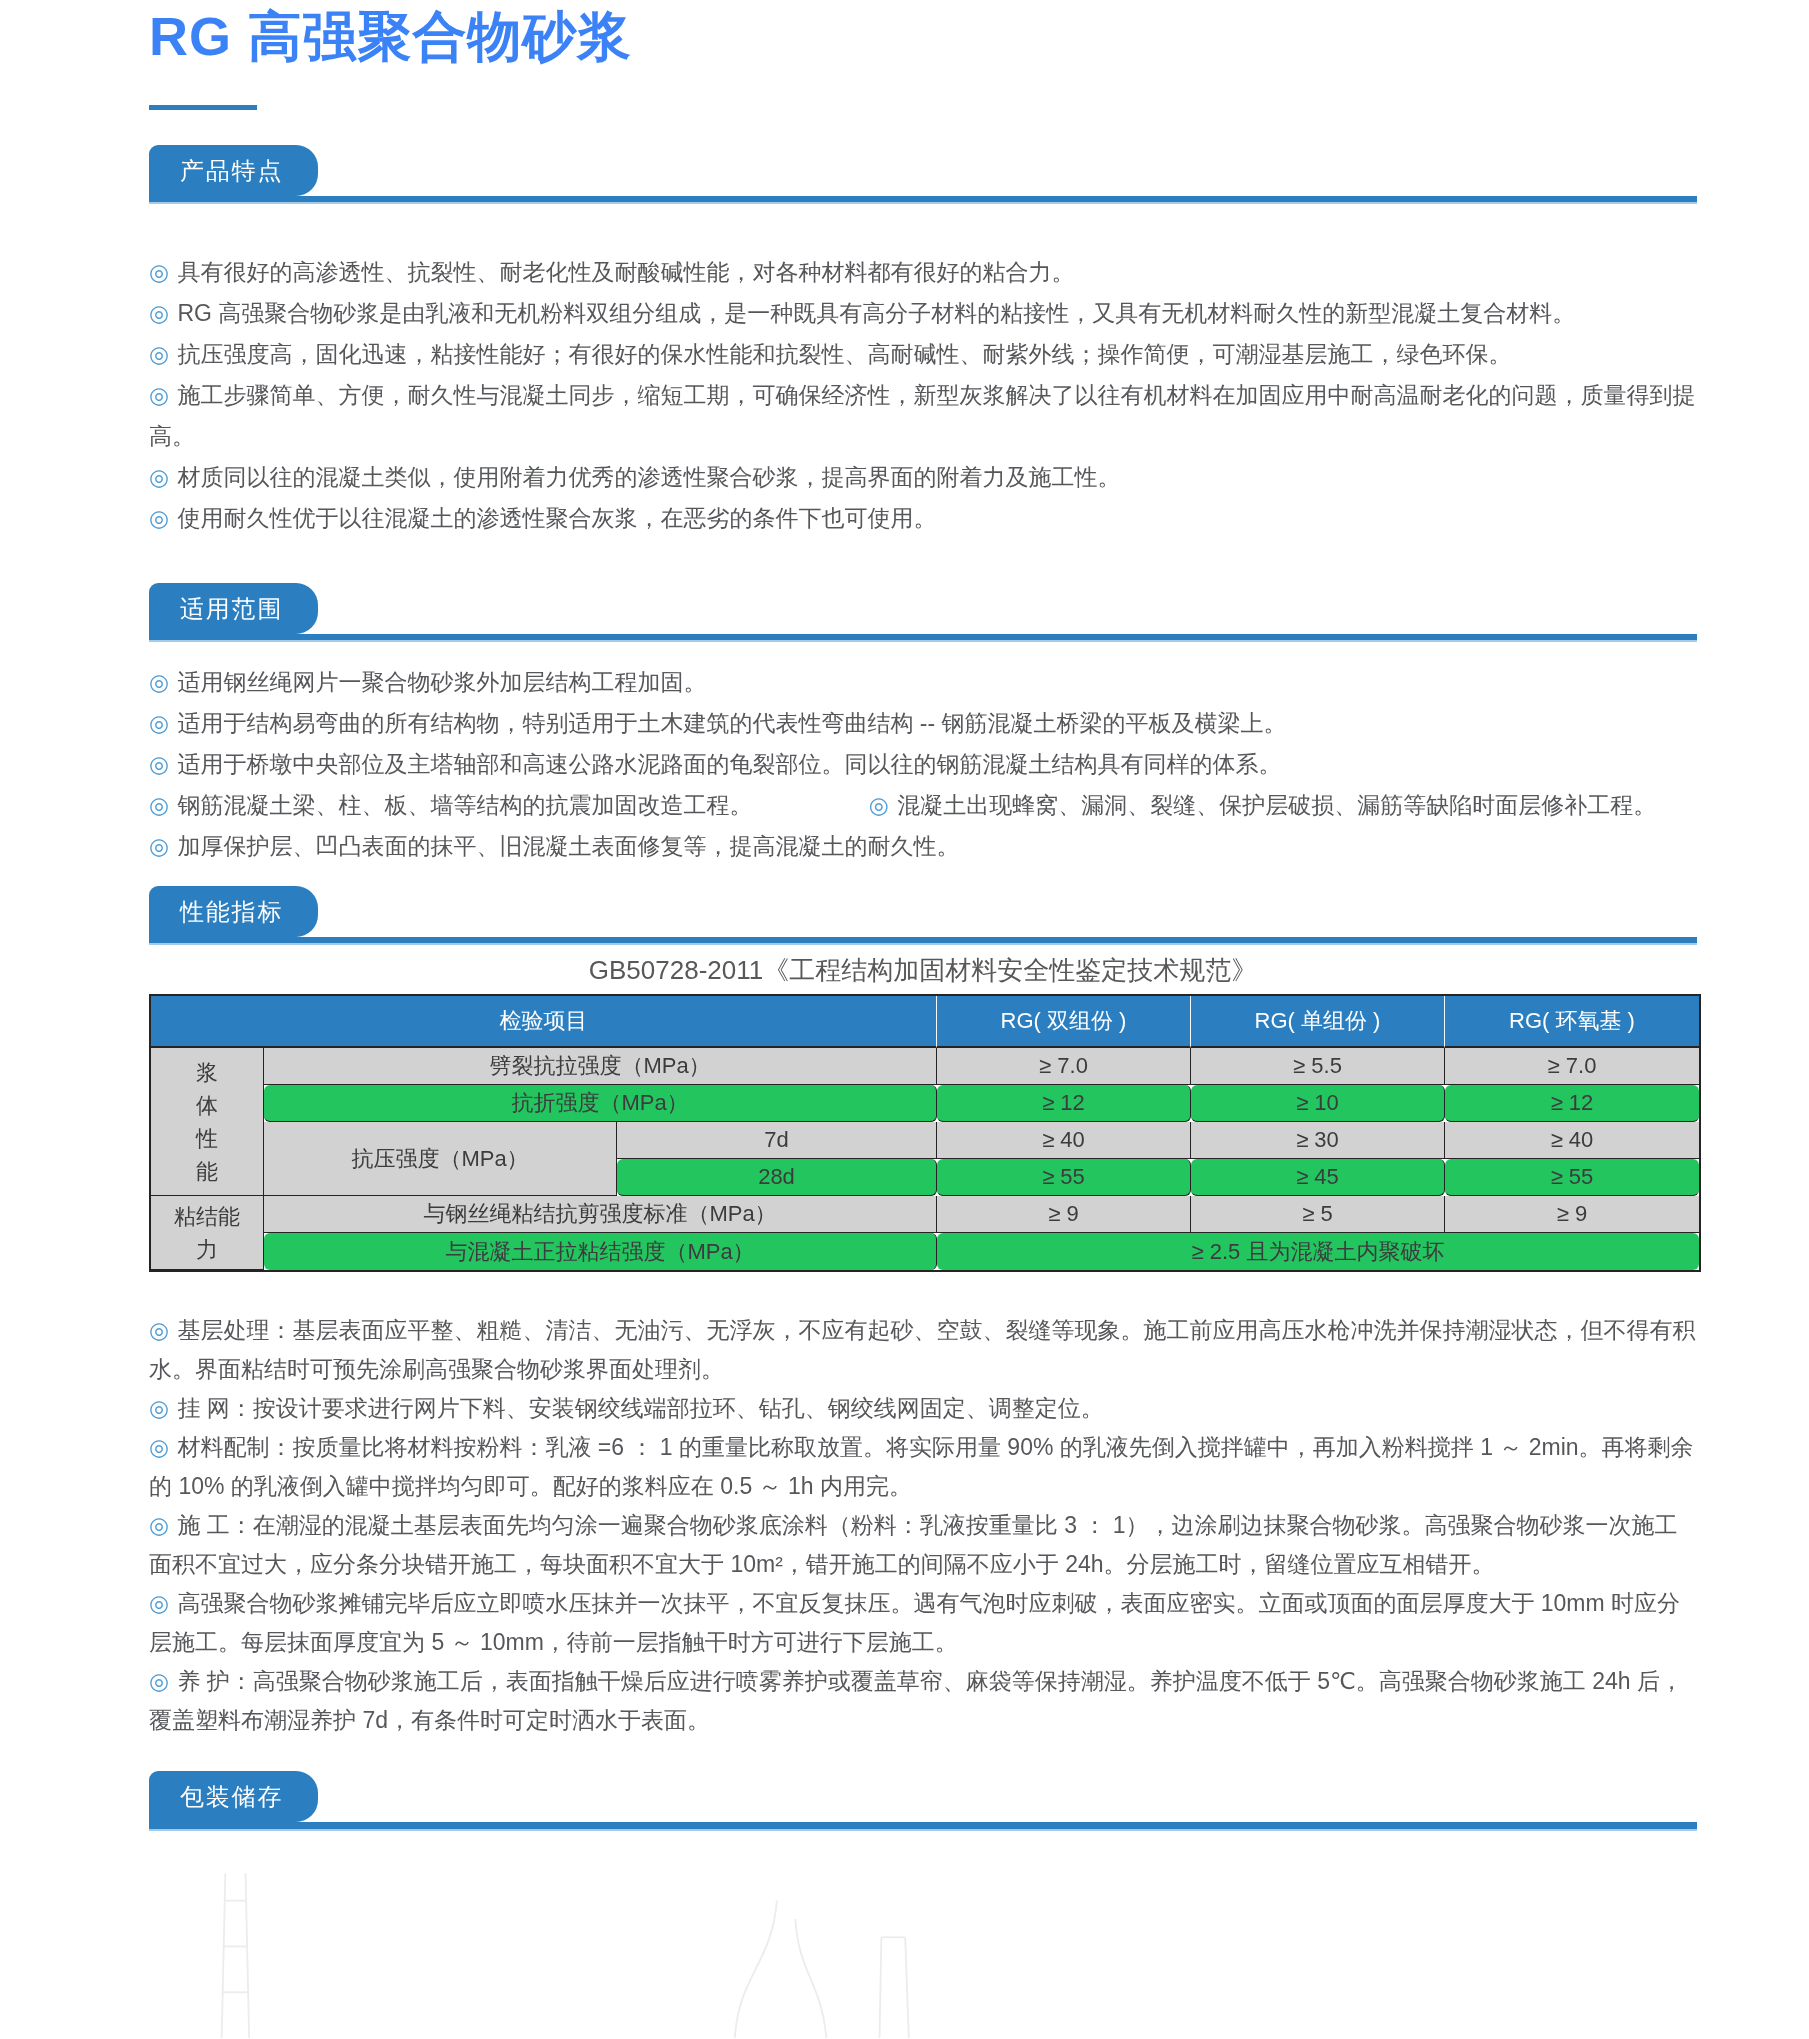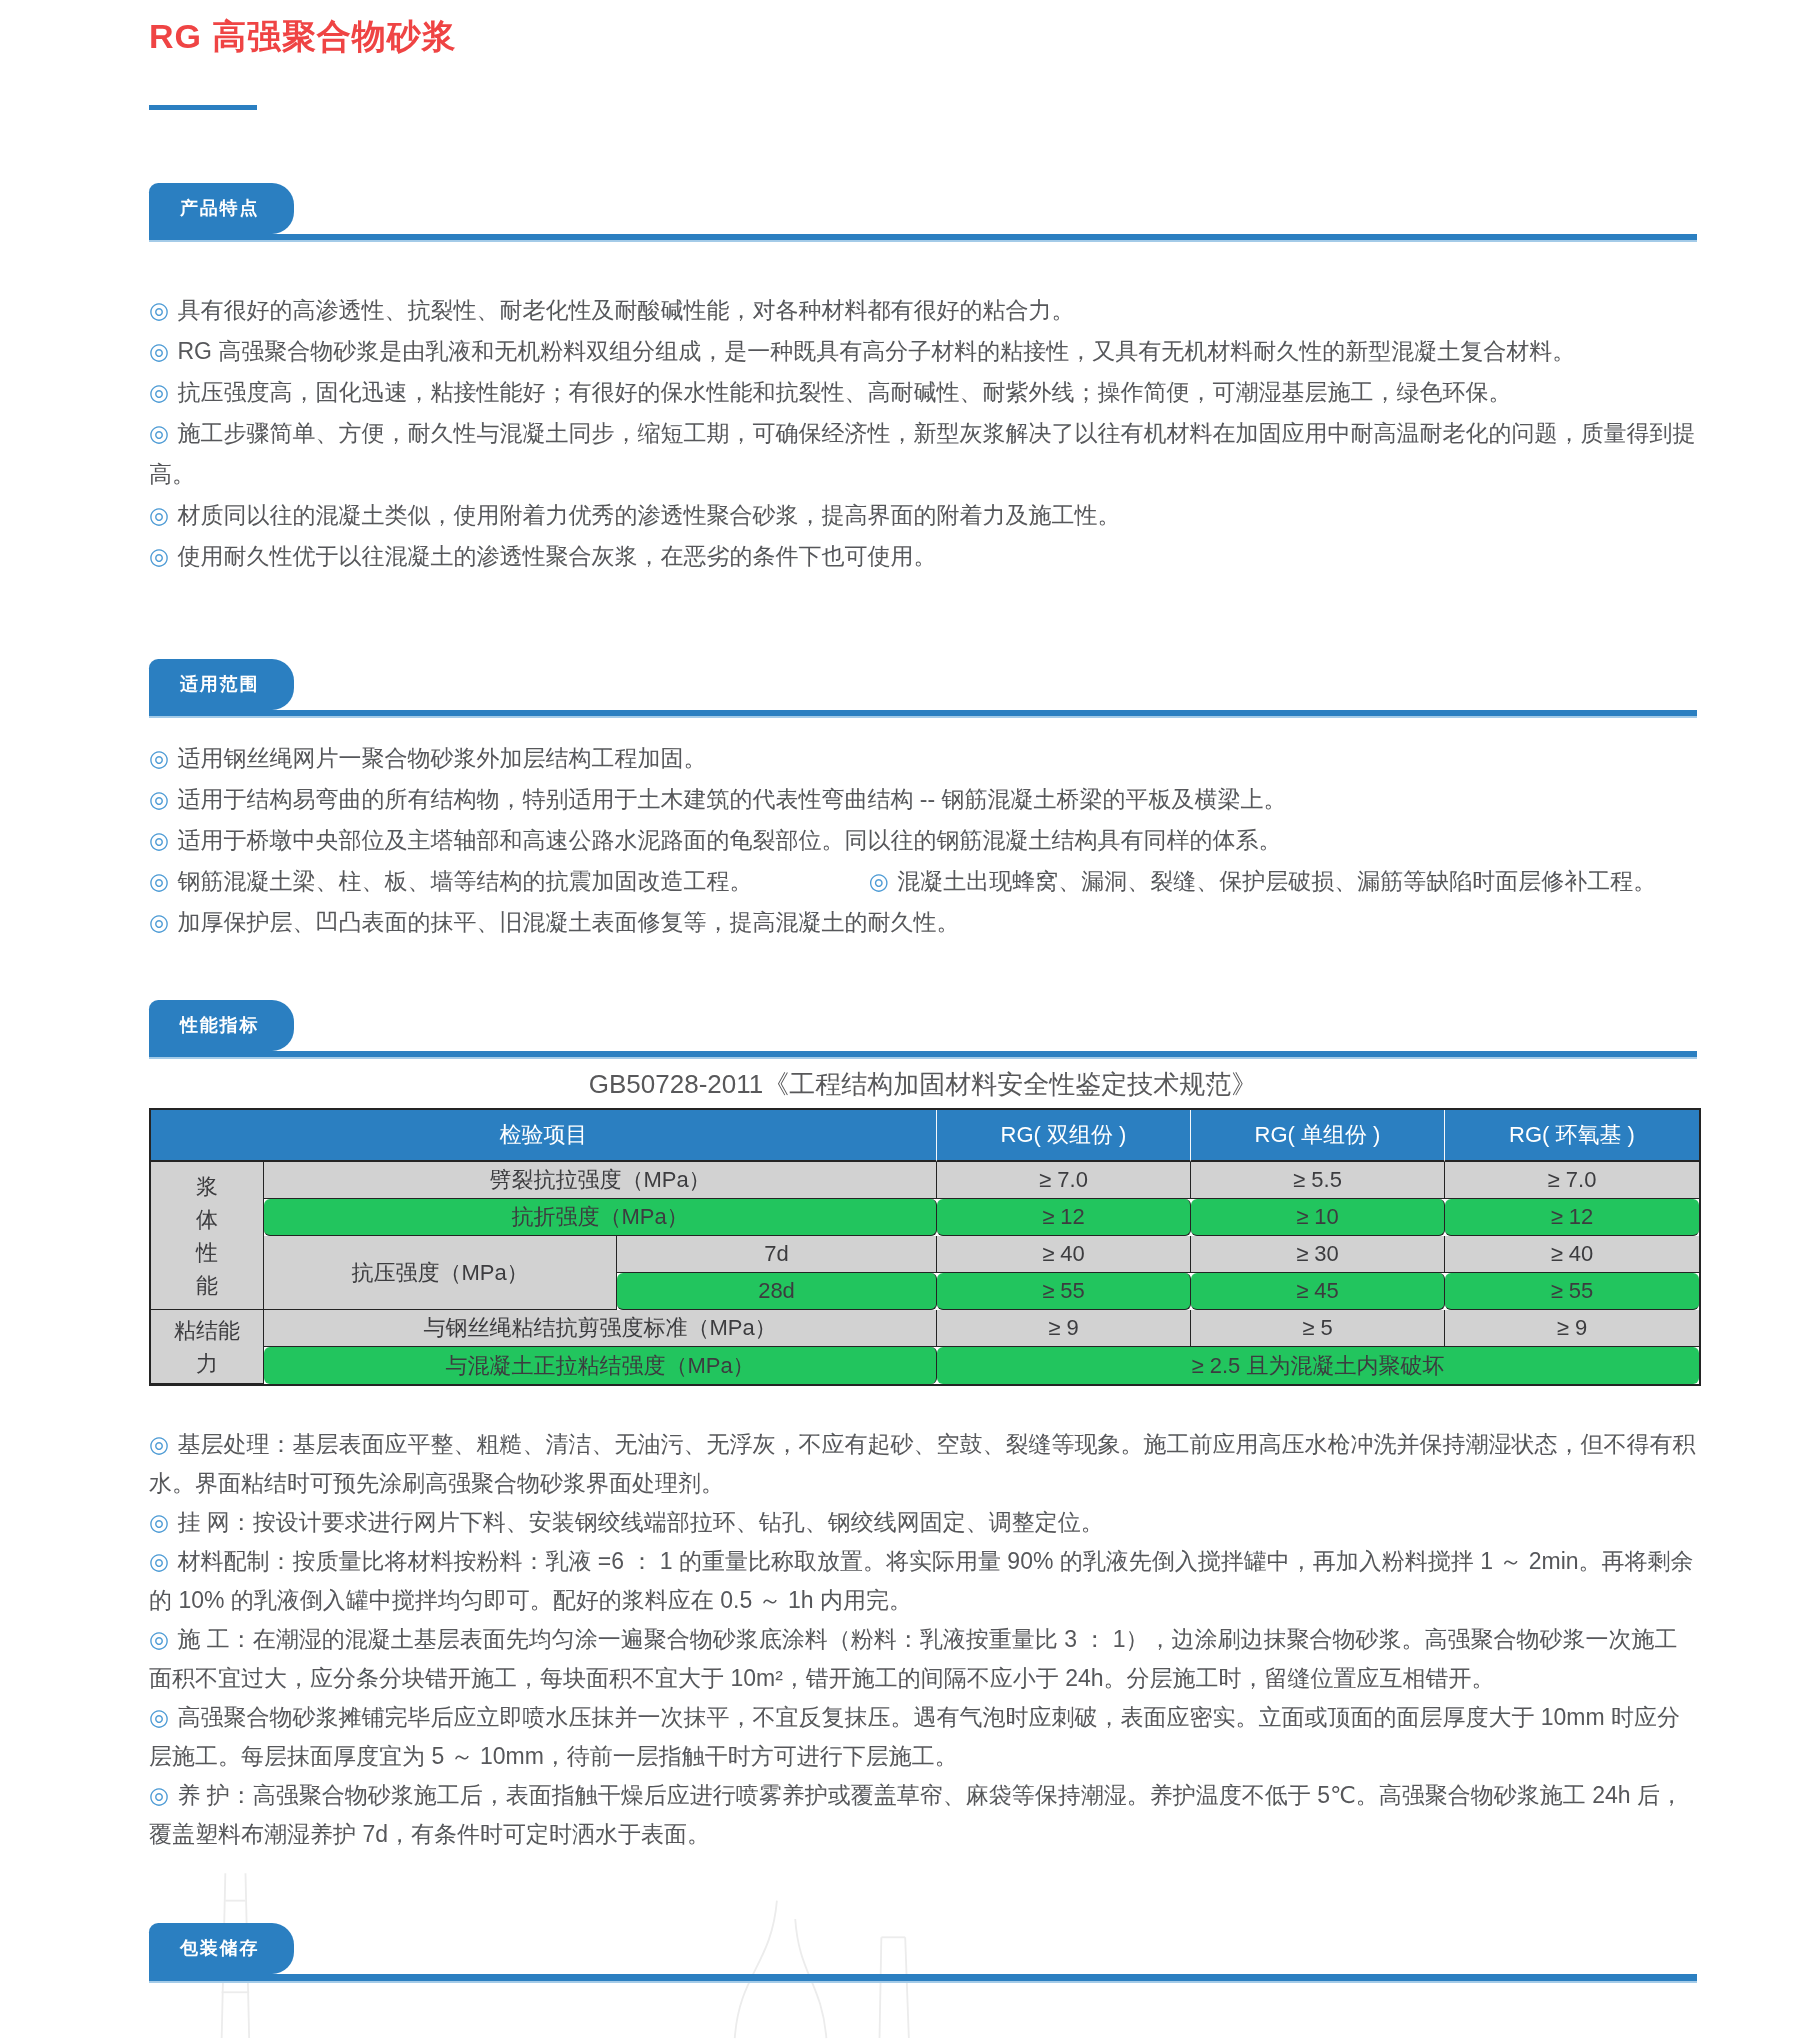--- a/index.html
+++ b/index.html
@@ -7,32 +7,32 @@
     width:1809px;height:2040px;overflow:hidden;position:relative;
     font-family:"Liberation Sans","DejaVu Sans",sans-serif;
     -webkit-font-smoothing:antialiased;
   }
   .page{
     box-sizing:border-box;width:1809px;height:2040px;
     padding:11px 112px 0 149px;position:relative;background:#ffffff;
   }
   
   .doc-title{
-    margin:0;font-size:34px;line-height:50px;font-weight:bold;
-    color:#ef4444;letter-spacing:0.9px;
+    margin:0;font-size:54px;line-height:50px;font-weight:bold;
+    color:#3b82f6;letter-spacing:0.9px;
   }
   .title-rule{width:108px;height:4.6px;background:#2b7fc1;margin-top:44px;}
   
   .sec{margin:0;}
   .sec-head{position:relative;}
   .sec-tab{
     display:inline-block;background:#2b7fc1;color:#ffffff;
-    font-size:18px;line-height:29px;font-weight:bold;letter-spacing:1.8px;
+    font-size:24px;line-height:29px;font-weight:normal;letter-spacing:1.8px;
     padding:11px 35px 11px 31px;border-radius:9.2px 22px 22px 0;
-    vertical-align:bottom;position:relative;z-index:2;margin-top:38px;
+    vertical-align:bottom;position:relative;z-index:2;
   }
   .sec-rule{
     height:6.4px;background:#2b7fc1;border-bottom:2.8px solid #a4cbe8;
     margin-top:0;position:relative;z-index:1;
   }
   
   .bullets{color:#56575a;font-size:23px;line-height:41px;}
   .bullets.tight{line-height:39px;}
   .bullet{margin:0;}
   .bmark{color:#4d9bd5;font-size:23px;margin-right:8.3px;}

